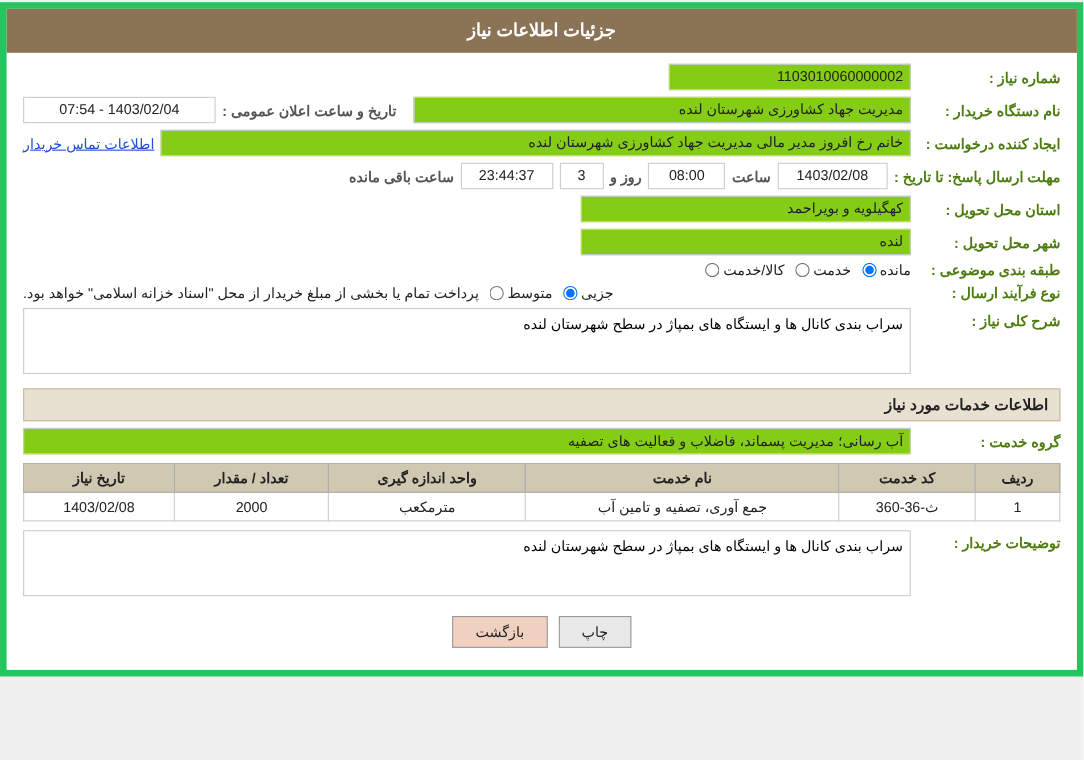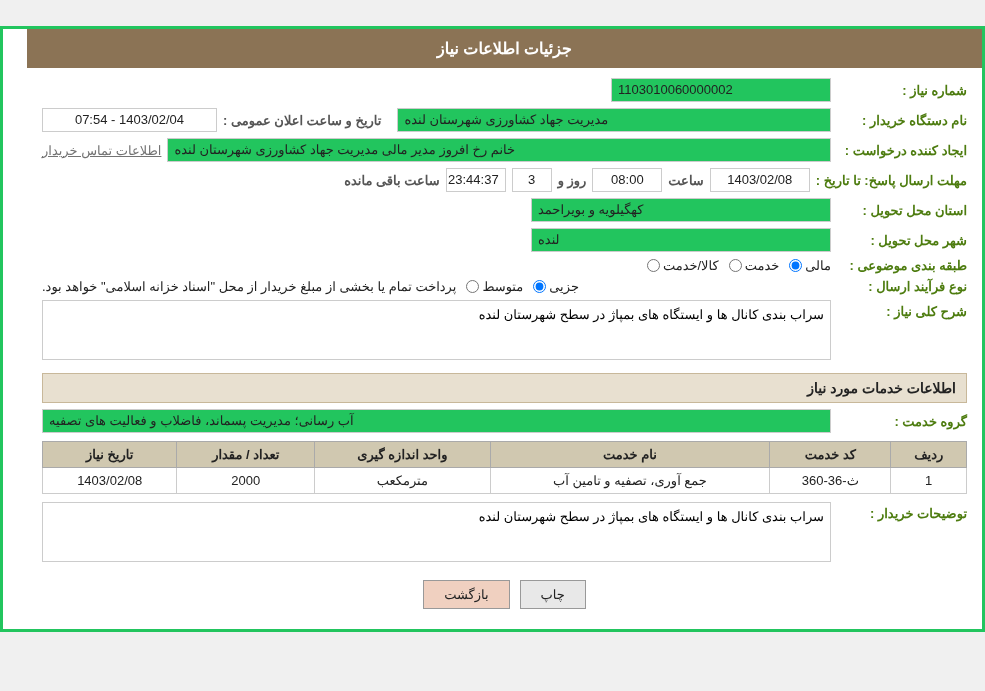--- a/index.html
+++ b/index.html
@@ -5,24 +5,23 @@
     * { box-sizing: border-box; margin: 0; padding: 0; }
     body {
       font-family: Tahoma, Arial, sans-serif;
       font-size: 13px;
       background: #f0f0f0;
       direction: rtl;
       color: #222;
     }
     .page-wrapper {
       max-width: 985px;
-      margin: 26px auto;
-      background: #fff;
-      border: 3px solid #22c55e;
-      padding-left: 24px;
+      margin: 2px auto;
+      background: #fff;
+      border: 6px solid #22c55e;
     }
     .page-header {
       background: #8B7355;
       color: #fff;
       text-align: center;
       padding: 10px;
       font-size: 16px;
       font-weight: bold;
     }
     .content {
@@ -42,35 +41,35 @@
       font-weight: bold;
     }
     .label-sm {
       color: #555;
       white-space: nowrap;
       text-align: right;
       font-weight: bold;
     }
     .field-box {
       border: 1px solid #ccc;
-      background: #22c55e;
+      background: #84cc16;
       padding: 3px 6px;
       min-height: 24px;
       flex: 1;
-      text-align: left;
+      text-align: right;
     }
     .field-box-right {
       border: 1px solid #ccc;
       background: #fff;
       padding: 3px 6px;
       min-height: 24px;
       text-align: center;
     }
     .link-text {
-      color: #737373;
+      color: #1d4ed8;
       text-decoration: underline;
       cursor: pointer;
     }
     .section-header {
       background: #e8e0d0;
       border: 1px solid #c8b89a;
       padding: 6px 10px;
       font-weight: bold;
       font-size: 14px;
       margin: 10px 0 6px 0;
@@ -171,21 +170,21 @@
       <span class="link-text">اطلاعات تماس خریدار</span>
     </div>
 
     <div class="row">
       <span class="label">مهلت ارسال پاسخ: تا تاریخ :</span>
       <div class="field-box-right" style="width:100px;">1403/02/08</div>
       <span class="label-sm">ساعت</span>
       <div class="field-box-right" style="width:70px;">08:00</div>
       <span class="label-sm">روز و</span>
       <div class="field-box-right" style="width:40px;">3</div>
-      <div class="field-box-right" style="width:60px;">23:44:37</div>
+      <div class="field-box-right" style="width:84px;">23:44:37</div>
       <span class="label-sm">ساعت باقی مانده</span>
     </div>
 
     <div class="row">
       <span class="label">استان محل تحویل :</span>
       <div class="field-box" style="max-width:300px;">کهگیلویه و بویراحمد</div>
     </div>
 
     <div class="row">
       <span class="label">شهر محل تحویل :</span>
@@ -197,21 +196,21 @@
       <div class="radio-row">
         <div class="radio-item">
           <span>کالا/خدمت</span>
           <input type="radio" name="category" style="">
         </div>
         <div class="radio-item">
           <span>خدمت</span>
           <input type="radio" name="category" style="">
         </div>
         <div class="radio-item">
-          <span>مالی</span>
+          <span>مانده</span>
           <input type="radio" name="category" checked="" style="">
         </div>
       </div>
     </div>
 
     <div class="row">
       <span class="label">نوع فرآیند ارسال :</span>
       <div class="radio-row" style="flex:1;">
         <div class="radio-item">
           <span>پرداخت تمام یا بخشی از مبلغ خریدار از محل "اسناد خزانه اسلامی" خواهد بود.</span>

